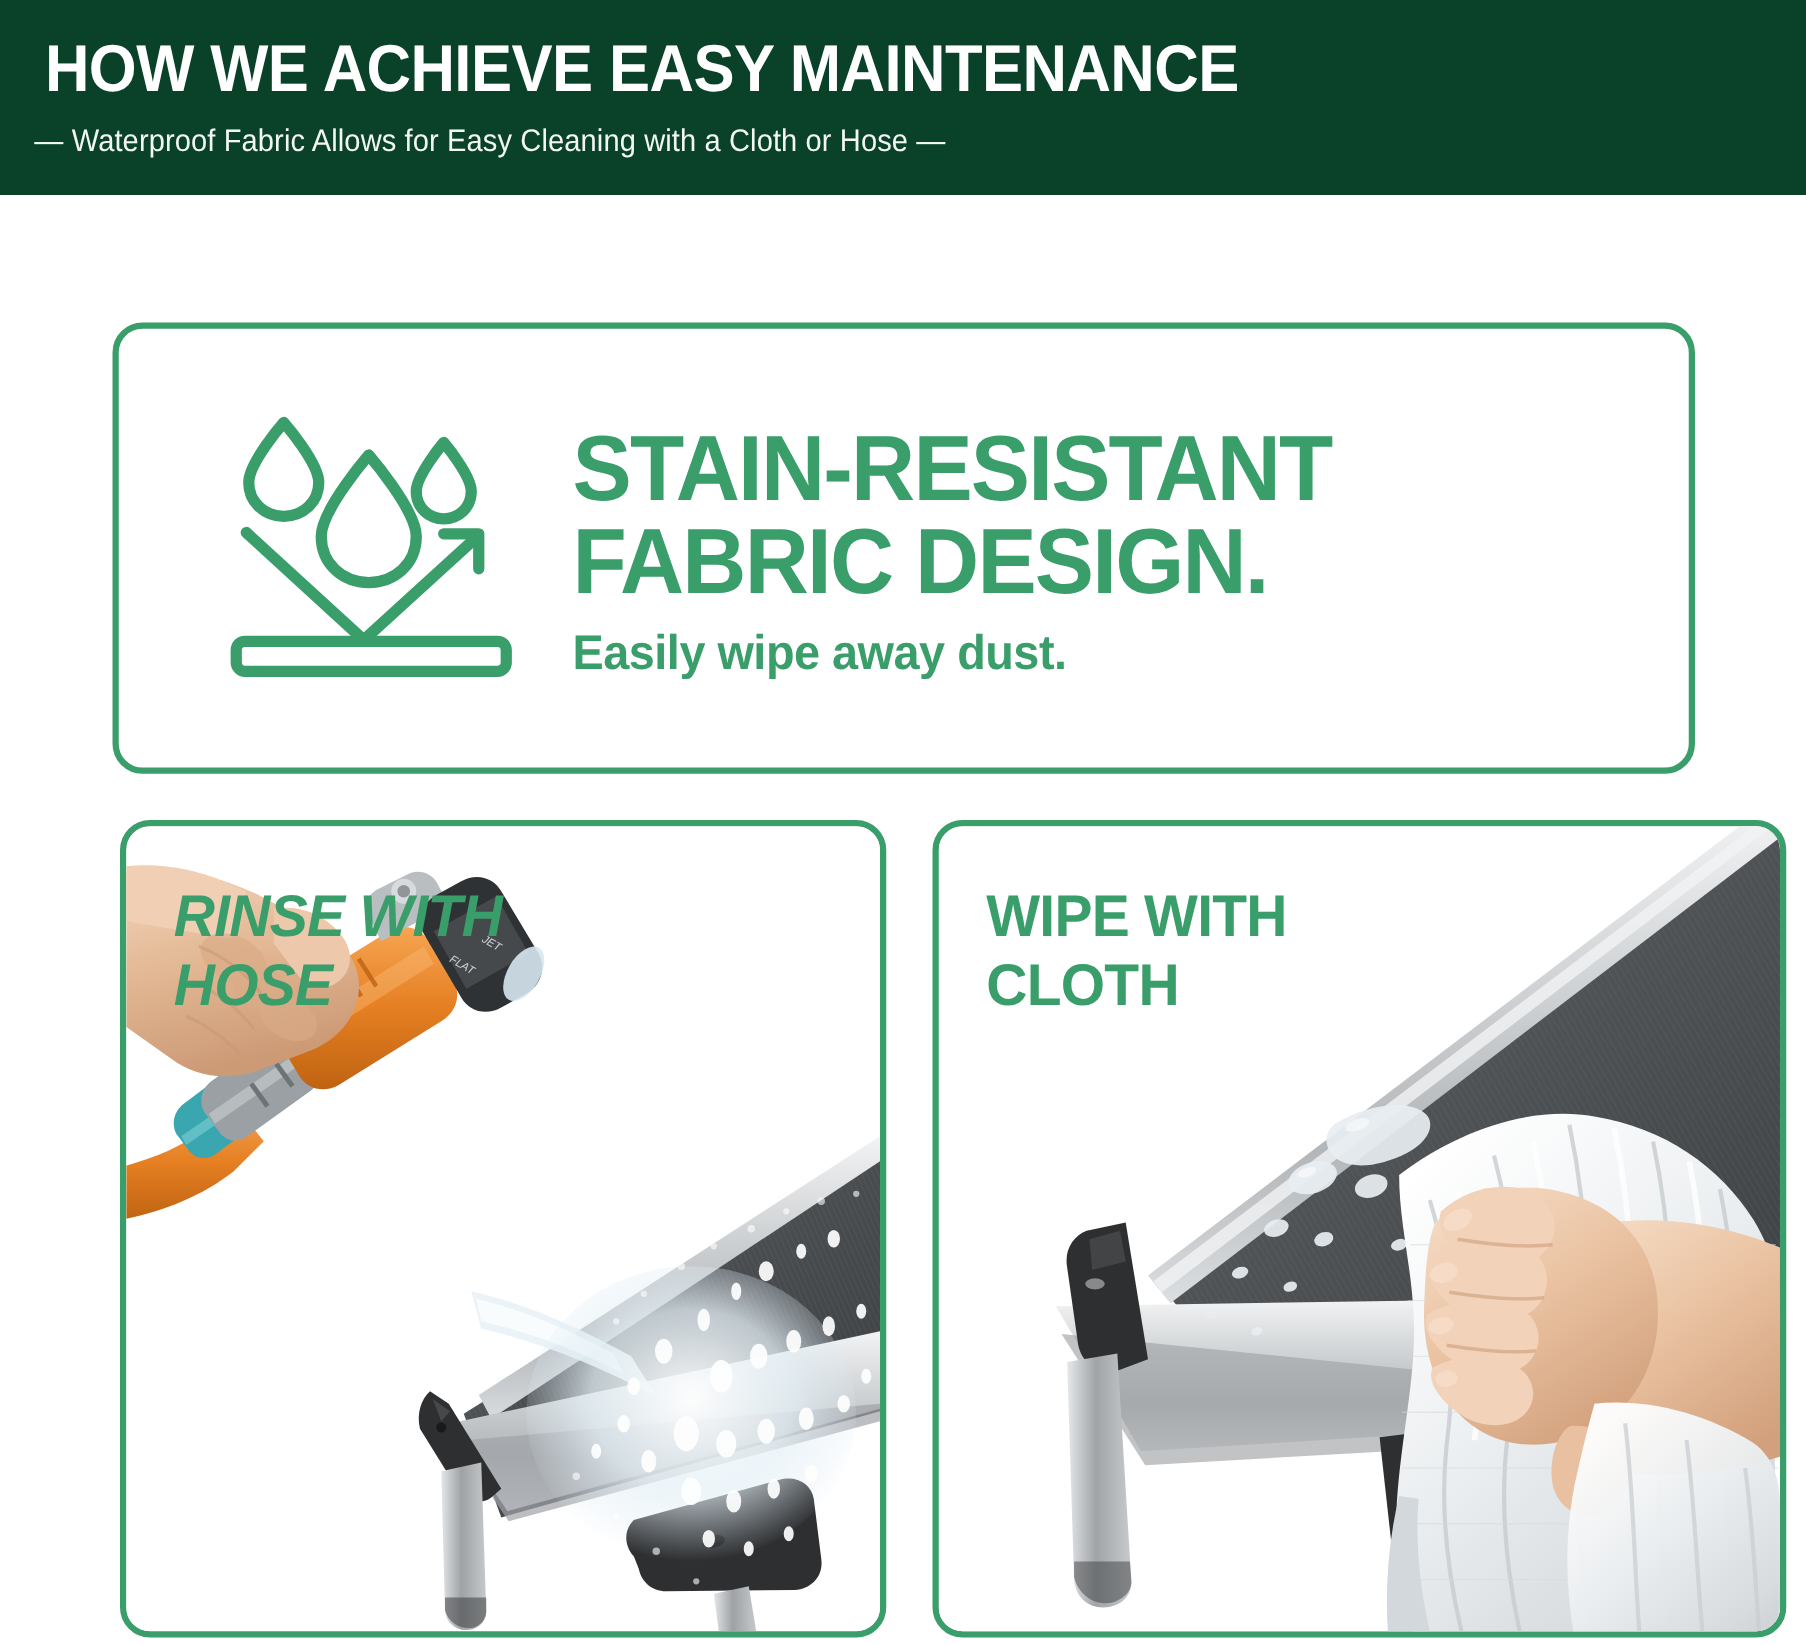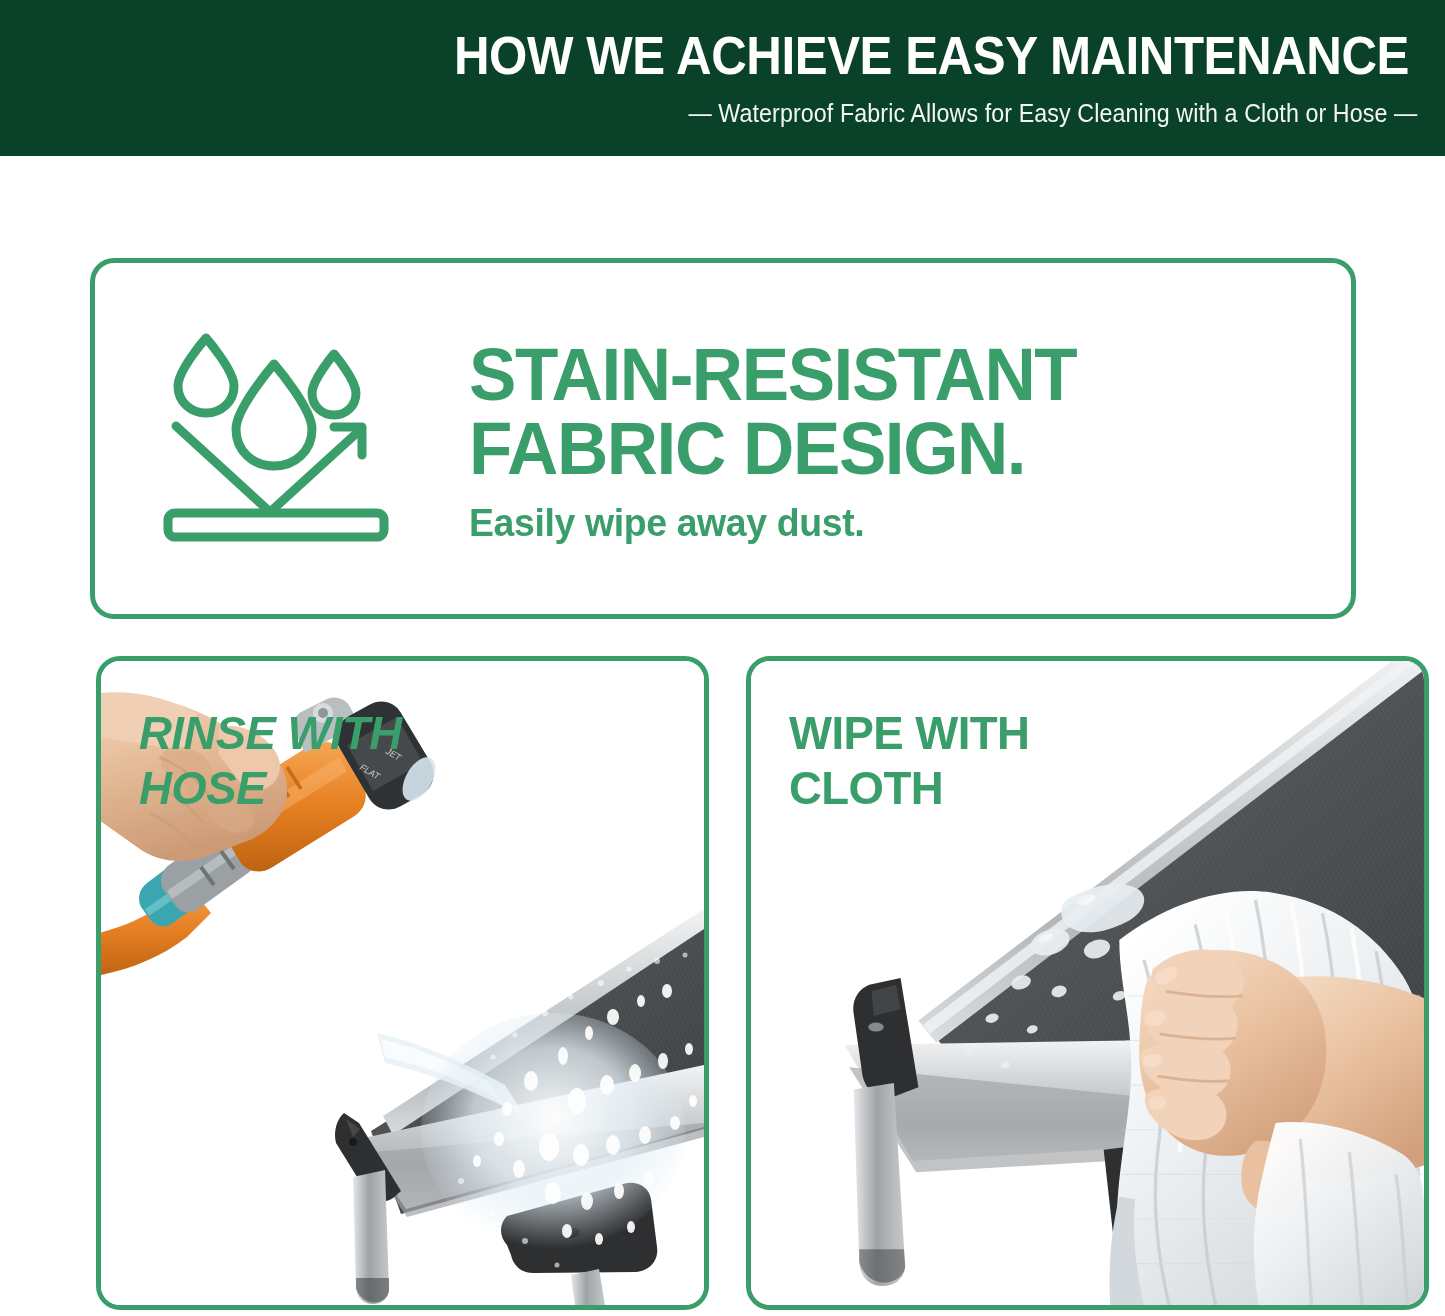--- a/index.html
+++ b/index.html
@@ -9,21 +9,21 @@
     font-family:"Liberation Sans", sans-serif;
     overflow:hidden;
   }
   .page { position:relative; width:1445px; height:1316px; background:#fff; }
 
   
   .header-band {
     position:absolute; left:0; top:0; width:1445px; height:156px;
     background:#0a4129;
     display:flex; flex-direction:column;
-    align-items:flex-end; justify-content:center;
+    align-items:flex-start; justify-content:center;
   }
   .header-title {
     color:#ffffff;
     font-family:"Liberation Sans", sans-serif;
     font-weight:bold;
     font-size:53px;
     letter-spacing:-0.5px;
     line-height:1.0;
     transform:scaleX(0.93);
     white-space:nowrap;
@@ -46,21 +46,21 @@
     border:5px solid #3a9e6b;
     border-radius:24px;
     background:#ffffff;
     overflow:hidden;
   }
   .card-top    { left:90px;  top:258px;  width:1266px; height:361px; }
   .card-left   { left:96px;  top:656px;  width:613px;  height:654px;font-style:italic; }
   .card-right  { left:746px; top:656px;  width:683px;  height:654px; }
 
   
-  .top-inner { display:flex; align-items:center; height:100%; padding-left:67px;gap:32px; }
+  .top-inner { display:flex; align-items:center; height:100%; padding-left:88px; }
   .droplet-icon { width:235px; height:225px; flex:0 0 auto; margin-right:40px; }
   .top-text { flex:1 1 auto; padding-top:6px; }
   .top-head {
     color:#3a9e6b;
     font-weight:bold;
     font-size:74px;
     line-height:0.99;
     letter-spacing:-1.5px;
     transform:scaleX(0.96);
     transform-origin:left center;

